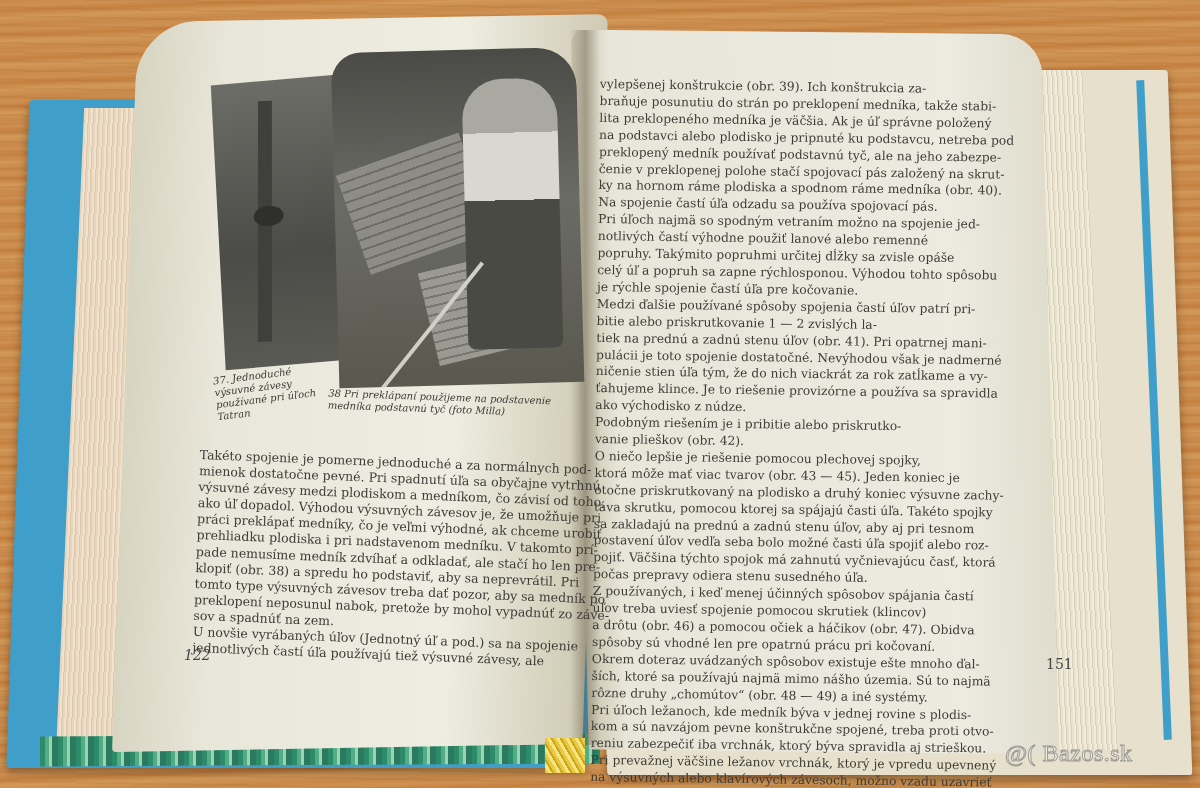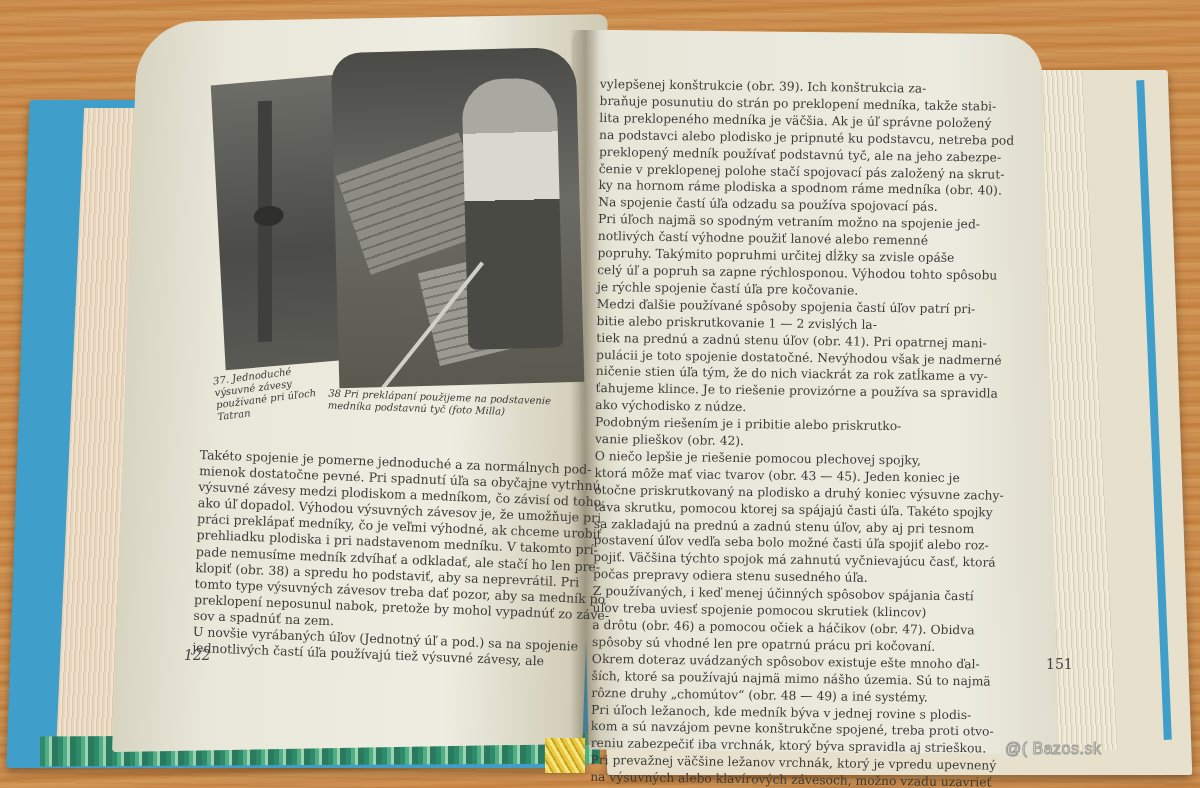--- a/index.html
+++ b/index.html
@@ -69,21 +69,21 @@
   
   .textblock { position:absolute; font-family:"DejaVu Serif",serif; color:#3c3b36; font-size:12.5px; line-height:16.1px; }
   .textblock p { margin:0; white-space:nowrap; }
   .left-text { left:200px; top:447px; transform:rotate(2.2deg); transform-origin:left top; }
   .right-text { left:600px; top:76px; transform:rotate(0.8deg); transform-origin:left top; font-size:12.3px; line-height:16.9px; }
 
   .page-num { position:absolute; font-family:"DejaVu Serif",serif; font-size:14px; color:#444; }
   .pn-left { left:184px; top:647px; font-style:italic; }
   .pn-right { left:1046px; top:656px; }
 
-  .watermark { position:absolute; left:1005px; top:740px; font-family:Liberation Sans, sans-serif; font-size:16px;
+  .watermark { position:absolute; left:1005px; top:740px; font-family:Liberation Serif, serif; font-size:24px;
     color:rgba(255,255,255,0.55); -webkit-text-stroke:1px rgba(90,90,90,0.55); letter-spacing:0.5px; }
 </style>
 </head>
 <body>
 
 <div class="table-grain"></div>
 
 <div class="cover-left"></div>
 <div class="cover-right"></div>
 <div class="cover-right-blue"></div>

